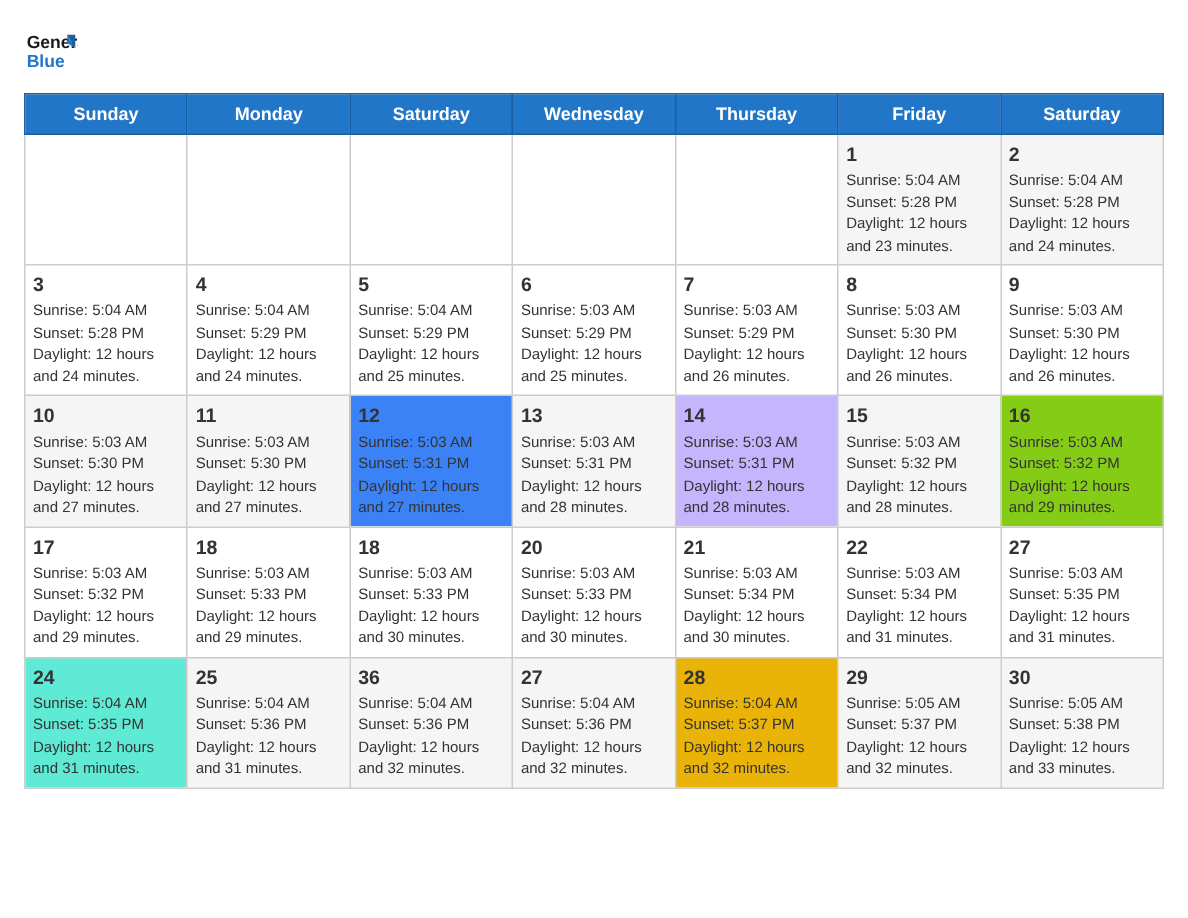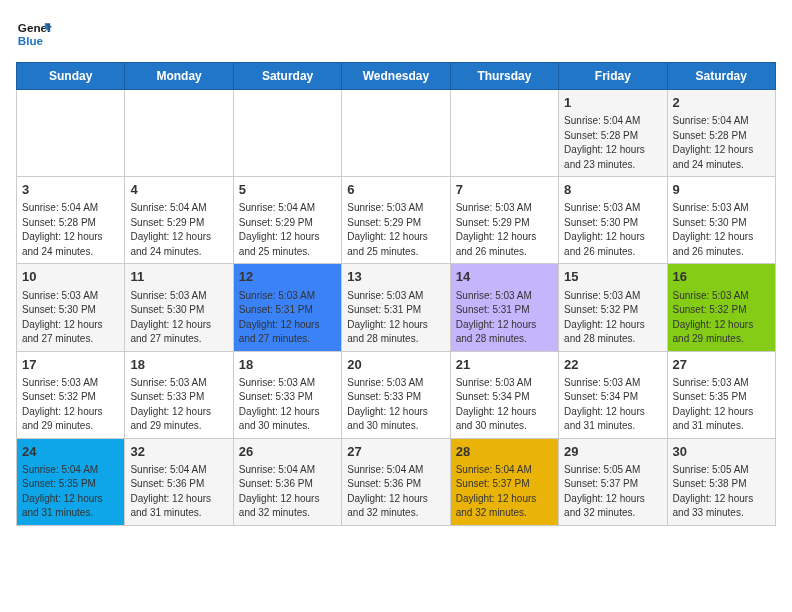--- a/index.html
+++ b/index.html
@@ -213,30 +213,30 @@
         <td style="background: rgb(255, 255, 255);">
           <span class="day-number">22</span>
           <div class="day-info">Sunrise: 5:03 AM<br>Sunset: 5:34 PM<br>Daylight: 12 hours<br>and 31 minutes.</div>
         </td>
         <td style="background: rgb(255, 255, 255);">
           <span class="day-number">27</span>
           <div class="day-info">Sunrise: 5:03 AM<br>Sunset: 5:35 PM<br>Daylight: 12 hours<br>and 31 minutes.</div>
         </td>
       </tr>
       <tr>
-        <td style="background: #0ea5e9;">
+        <td style="background: #5eead4;">
           <span class="day-number">24</span>
           <div class="day-info">Sunrise: 5:04 AM<br>Sunset: 5:35 PM<br>Daylight: 12 hours<br>and 31 minutes.</div>
         </td>
         <td style="background: rgb(245, 245, 245);">
-          <span class="day-number">32</span>
+          <span class="day-number">25</span>
           <div class="day-info">Sunrise: 5:04 AM<br>Sunset: 5:36 PM<br>Daylight: 12 hours<br>and 31 minutes.</div>
         </td>
         <td style="background: rgb(245, 245, 245);">
-          <span class="day-number">26</span>
+          <span class="day-number">36</span>
           <div class="day-info">Sunrise: 5:04 AM<br>Sunset: 5:36 PM<br>Daylight: 12 hours<br>and 32 minutes.</div>
         </td>
         <td style="background: rgb(245, 245, 245);">
           <span class="day-number">27</span>
           <div class="day-info">Sunrise: 5:04 AM<br>Sunset: 5:36 PM<br>Daylight: 12 hours<br>and 32 minutes.</div>
         </td>
         <td style="background: #eab308;">
           <span class="day-number">28</span>
           <div class="day-info">Sunrise: 5:04 AM<br>Sunset: 5:37 PM<br>Daylight: 12 hours<br>and 32 minutes.</div>
         </td>

